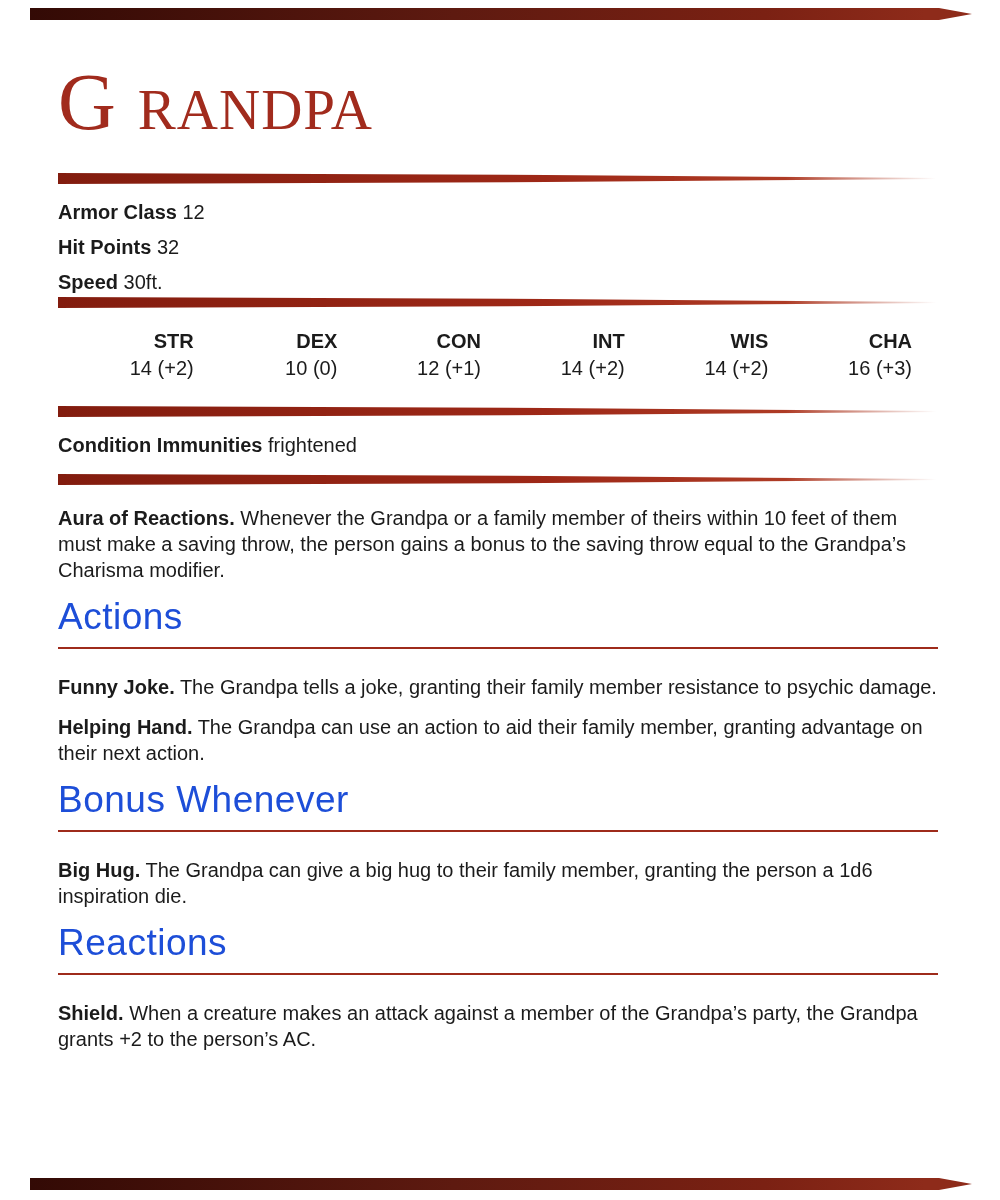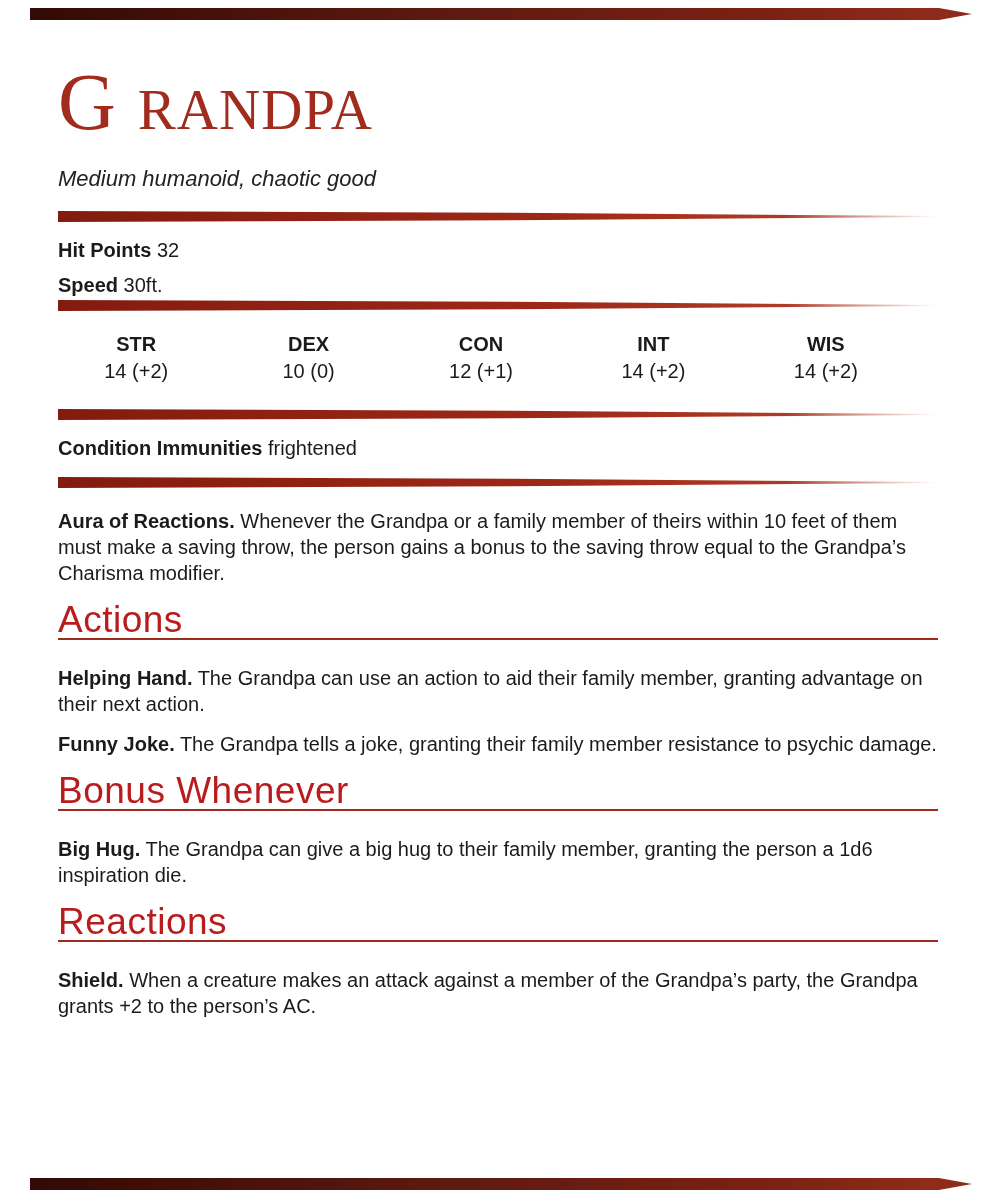--- a/index.html
+++ b/index.html
@@ -68,21 +68,21 @@
   .stats { margin-top: 16px; }
   .stat-line { margin: 0 0 10px 0; font-size: 20px; line-height: 25px; }
   .stat-line:last-child { margin-bottom: 0; }
   .stat-label { font-weight: bold; }
 
   
   .abilities {
     display: flex;
     width: 862px;
     margin: 21px 0 0 -8px;
-    text-align: center;
+    text-align: right;
   }
   .ability { flex: 1 1 0; }
   .ability-name  { font-weight: bold; font-size: 20px; line-height: 25px; }
   .ability-value { font-size: 20px; line-height: 25px; margin-top: 2px; }
 
   
   .properties { margin-top: 16px; }
   .property-line { margin: 0 0 11px 0; font-size: 20px; line-height: 25px; }
   .property-line:last-child { margin-bottom: 16px; }
   .property-label { font-weight: bold; }
@@ -97,42 +97,42 @@
   .trait { margin-top: 20px; }
   .entry-name { font-weight: bold; }
 
   
   h2.section-title {
     margin: 16px 0 0 0;
     font-weight: 400;
     font-size: 37px;
     line-height: 36px;
     letter-spacing: 0.5px;
-    color: #b91c1c;
+    color: #1d4ed8;
     border-bottom: 2.5px solid #9e2b1b;
-    padding-bottom: 0;
+    padding-bottom: 12px;
     width: 880px;
   }
   .section .entry { margin-top: 14px; }
   .section .entry:first-of-type { margin-top: 25px; }
 </style>
 </head>
 <body>
 
 <div class="frame-bar top"></div>
 
 <div class="content">
 
   <h1 class="creature-title"><span class="title-initial">G</span><span class="title-rest">RANDPA</span></h1>
 
-  <div class="subtitle">Medium humanoid, chaotic good</div>
 
   <div class="tapered-rule"></div>
 
   <div class="stats">
+    <p class="stat-line"><span class="stat-label">Armor Class</span> <span>12</span></p>
     <p class="stat-line"><span class="stat-label">Hit Points</span> <span>32</span></p>
     <p class="stat-line"><span class="stat-label">Speed</span> <span>30ft.</span></p>
   </div>
 
   <div class="tapered-rule rule-stats"></div>
 
   <div class="abilities">
     <div class="ability">
       <div class="ability-name">STR</div>
       <div class="ability-value">14 (+2)</div>
@@ -146,36 +146,40 @@
       <div class="ability-value">12 (+1)</div>
     </div>
     <div class="ability">
       <div class="ability-name">INT</div>
       <div class="ability-value">14 (+2)</div>
     </div>
     <div class="ability">
       <div class="ability-name">WIS</div>
       <div class="ability-value">14 (+2)</div>
     </div>
+    <div class="ability">
+      <div class="ability-name">CHA</div>
+      <div class="ability-value">16 (+3)</div>
+    </div>
   </div>
 
   <div class="tapered-rule rule-abilities"></div>
 
   <div class="properties">
     <p class="property-line"><span class="property-label">Condition Immunities</span> <span>frightened</span></p>
   </div>
 
   <div class="tapered-rule rule-properties"></div>
 
   <p class="trait"><span class="entry-name">Aura of Reactions.</span> <span>Whenever the Grandpa or a family member of theirs within 10 feet of them must make a saving throw, the person gains a bonus to the saving throw equal to the Grandpa’s Charisma modifier.</span></p>
 
   <div class="section">
     <h2 class="section-title">Actions</h2>
+    <p class="entry"><span class="entry-name">Funny Joke.</span> <span>The Grandpa tells a joke, granting their family member resistance to psychic damage.</span></p>
     <p class="entry"><span class="entry-name">Helping Hand.</span> <span>The Grandpa can use an action to aid their family member, granting advantage on their next action.</span></p>
-    <p class="entry"><span class="entry-name">Funny Joke.</span> <span>The Grandpa tells a joke, granting their family member resistance to psychic damage.</span></p>
   </div>
 
   <div class="section">
     <h2 class="section-title">Bonus Whenever</h2>
     <p class="entry"><span class="entry-name">Big Hug.</span> <span>The Grandpa can give a big hug to their family member, granting the person a 1d6 inspiration die.</span></p>
   </div>
 
   <div class="section">
     <h2 class="section-title">Reactions</h2>
     <p class="entry"><span class="entry-name">Shield.</span> <span>When a creature makes an attack against a member of the Grandpa’s party, the Grandpa grants +2 to the person’s AC.</span></p>

